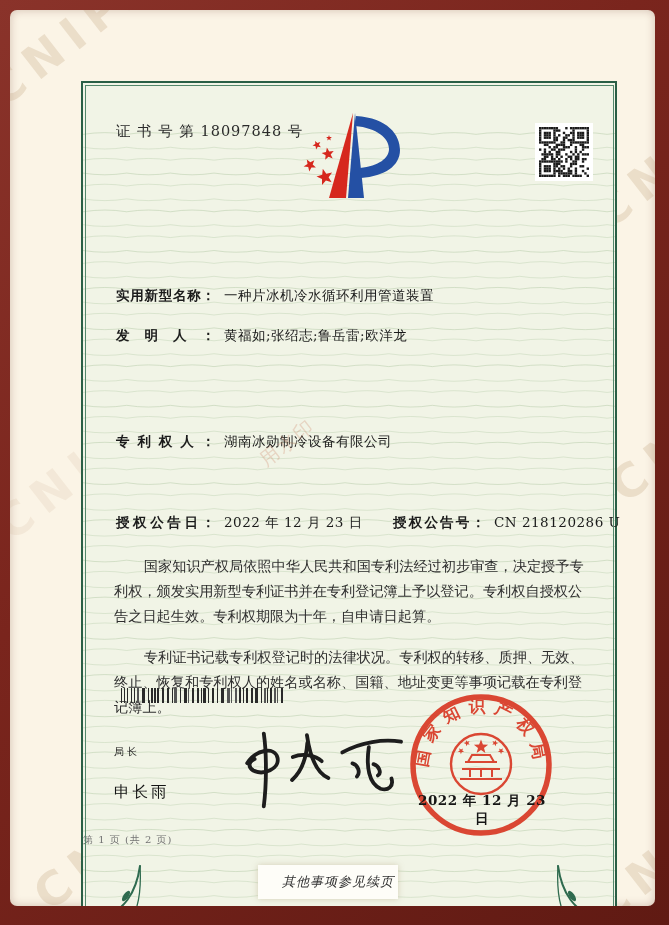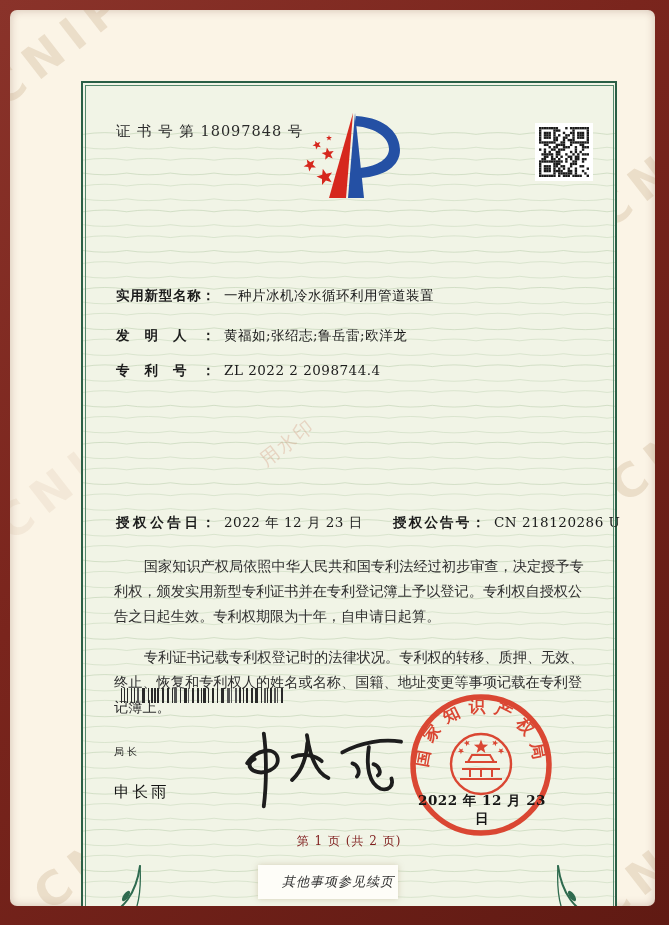--- a/index.html
+++ b/index.html
@@ -57,22 +57,22 @@
   
   .dir-title{position:absolute; left:31px; top:662px; font-size:10px; letter-spacing:3px; color:#141414; z-index:2;
     font-family:"DejaVu Sans","Liberation Sans",sans-serif;}
   .dir-name{position:absolute; left:31px; top:699px; font-size:15.5px; letter-spacing:3px; color:#141414; z-index:2;
     font-family:"DejaVu Sans","Liberation Sans",sans-serif;}
   .sig{position:absolute; left:133px; top:640px; z-index:3; transform:rotate(-3deg);}
   
   .seal{position:absolute; left:325px; top:609px; z-index:4; opacity:.93;}
   .seal-date{position:absolute; left:328px; top:709px; width:142px; text-align:center; z-index:5;
     font-size:13.5px; font-weight:bold; color:#151515; letter-spacing:.5px;}
-  .page-ind{position:absolute; top:750px; left:0; width:100%; text-align:center;
-    font-size:12px; letter-spacing:1px; color:#7f1d1d; z-index:2;}
+  .page-ind{position:absolute; top:750px; left:0; width:100%; 
+    font-size:10px; letter-spacing:1px; color:#737373; z-index:2;}
   
   .note-box{position:absolute; left:248px; top:855px; width:140px; height:34px;
     background:#fefdf8; display:flex; align-items:center; justify-content:center;
     box-shadow:0 0 6px rgba(160,140,100,.35); z-index:3;padding-left:20px;}
   .note-box span{font-size:13px; color:#333; letter-spacing:1px; font-style:italic;}
 </style>
 </head>
 <body>
 
 <div class="page">
@@ -434,22 +434,22 @@
           <rect x="20" y="20" width="1" height="1" fill="#1a1a1a"></rect>
         </svg>
 
 
       <div class="f-row" style="top:204px">
         <span class="f-label">实用新型名称：</span><span class="f-value">一种片冰机冷水循环利用管道装置</span>
       </div>
       <div class="f-row" style="top:244px">
         <span class="f-label">发明人：</span><span class="f-value">黄福如;张绍志;鲁岳雷;欧洋龙</span>
       </div>
-      <div class="f-row" style="top:279px">
-        <span class="f-label">专利号：</span><span class="f-value">ZL 2022 2 2098744.4</span>
+      <div class="f-row" style="top:350px">
+        <span class="f-label">专利权人：</span><span class="f-value">湖南冰勋制冷设备有限公司</span>
       </div>
       <div class="f-row" style="top:431px">
         <span class="f-label">授权公告日：</span><span class="f-value w1">2022 年 12 月 23 日</span><span class="f-label2">授权公告号：</span><span class="f-value">CN 218120286 U</span>
       </div>
 
       <div class="body-text">
         <p>国家知识产权局依照中华人民共和国专利法经过初步审查，决定授予专利权，颁发实用新型专利证书并在专利登记簿上予以登记。专利权自授权公告之日起生效。专利权期限为十年，自申请日起算。</p>
         <p>专利证书记载专利权登记时的法律状况。专利权的转移、质押、无效、终止、恢复和专利权人的姓名或名称、国籍、地址变更等事项记载在专利登记簿上。</p>
       </div>
 

